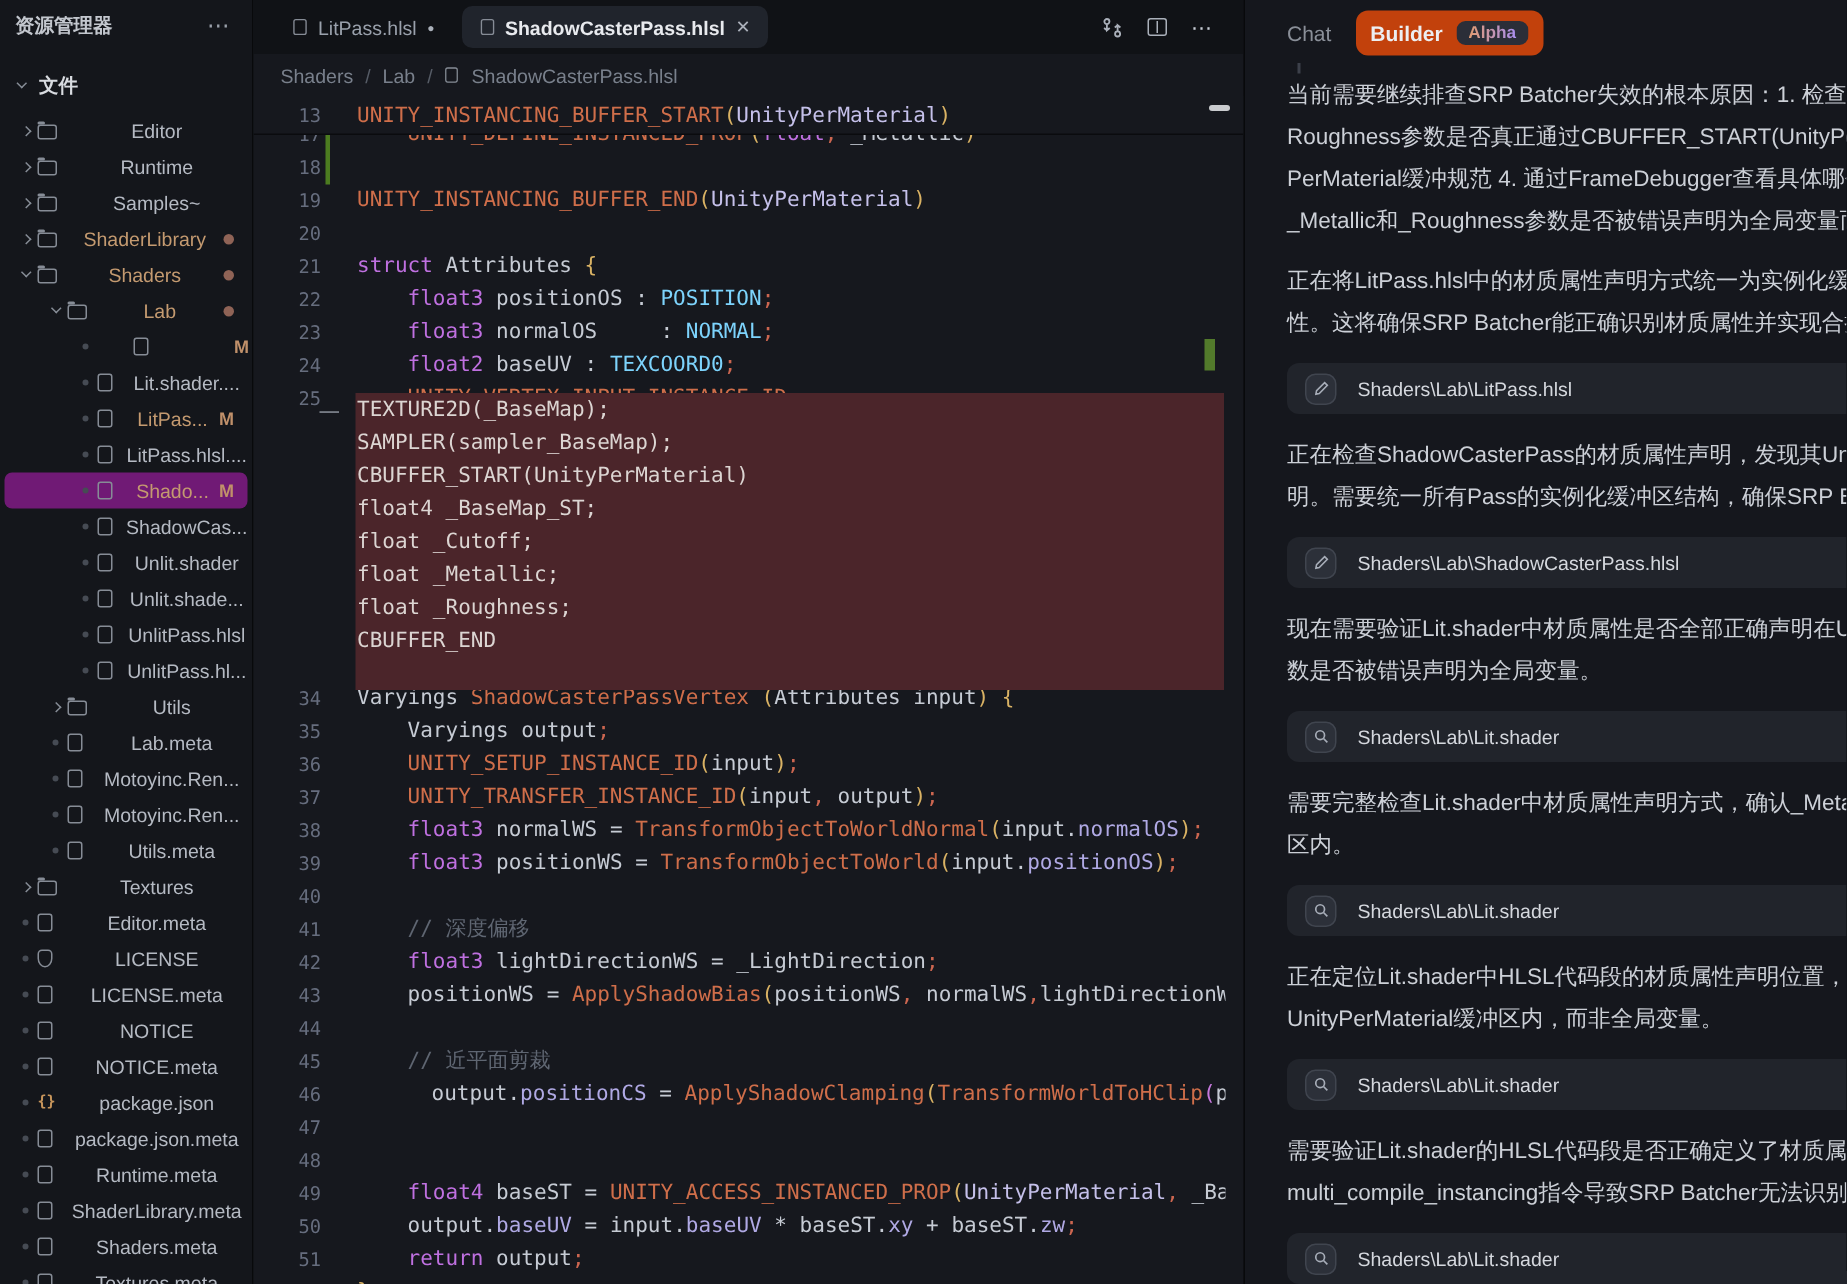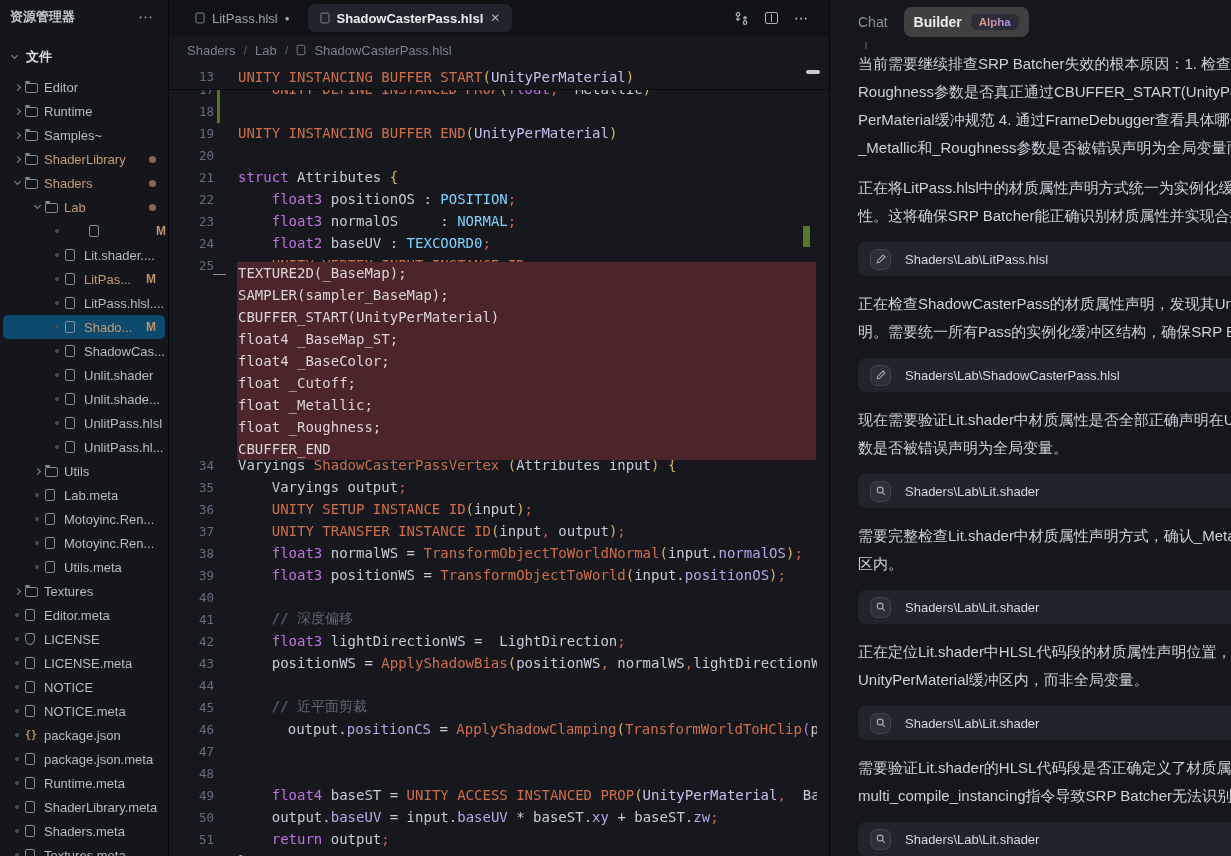--- a/index.html
+++ b/index.html
@@ -11,22 +11,22 @@
   #sidebar { flex:0 0 169px; background:#14161b; border-right:1px solid #08090b;
              position:relative; overflow:hidden; }
   .sb-head { height:34px; display:flex; align-items:center; justify-content:space-between;
              padding:0 14px 0 10px; }
   .sb-title { font-size:13px; font-weight:700; color:#c3c7ce; }
   .sb-more { color:#9aa0aa; font-size:15px; letter-spacing:1px; cursor:pointer; }
   .sb-section { height:26px; margin-top:10px; display:flex; align-items:center; gap:9px;
                 padding-left:12px; font-size:13px; font-weight:700; color:#d8dbe0; }
   #tree { position:absolute; top:75px; left:0; right:0; }
   .trow { height:24px; display:flex; align-items:center; margin:0 3px; border-radius:5px;
-          position:relative; cursor:pointer; }
-  .trow.sel { background:#0c4a6e; }
+          position:relative; cursor:pointer;text-align:center; }
+  .trow.sel { background:#701a75; }
   .tcell-chev { width:16px; display:flex; justify-content:center; flex:none; }
   .tcell-icon { width:19px; display:flex; justify-content:flex-start; flex:none; }
   .tlabel { font-size:13px; color:#b5bac3; white-space:nowrap; overflow:hidden; flex:1; }
   .tlabel.mod { color:#c49a70; }
   .tright { flex:none; margin-right:9px; display:flex; align-items:center; }
   .chev { width:5px; height:5px; border-right:1.5px solid #878d97; border-bottom:1.5px solid #878d97; display:inline-block; }
   .chev.r { transform:rotate(-45deg); }
   .chev.d { transform:rotate(45deg); margin-top:-3px; }
   .bullet { width:4px; height:4px; border-radius:50%; background:#464b54; display:inline-block; }
   .ico { display:inline-block; position:relative; flex:none; }
@@ -75,21 +75,21 @@
   .del-marker { position:absolute; left:44px; top:198px; height:22px; z-index:4; display:flex; align-items:center;
                 color:#9aa0ab; font-size:13px; }
   .ov-marker { position:absolute; left:634px; top:162px; width:7px; height:21px; background:#527a2b; z-index:6; }
   .scroll-thumb { position:absolute; left:637px; top:6px; width:14px; height:4px; background:#c9cbce;
                   border-radius:2px; z-index:7; }
 
   
   #chat { flex:1; background:#15171d; border-left:1px solid #08090b; position:relative; overflow:hidden; }
   .chat-head { height:44px; display:flex; align-items:center; padding-left:28px; gap:16px; }
   .chat-tab { font-size:14px; color:#8a8f98; cursor:pointer; }
-  .builder-pill { display:flex; align-items:center; gap:9px; background:#404040; border-radius:8px;
+  .builder-pill { display:flex; align-items:center; gap:9px; background:#c2410c; border-radius:8px;
                   height:30px; padding:0 10px; cursor:pointer; }
   .builder-label { font-size:14px; font-weight:700; color:#eceef1; }
   .alpha-badge { background:#2b2e38; border-radius:6px; padding:2px 8px; font-size:11.5px; font-weight:600;
                  background-clip:padding-box; }
   .alpha-badge span { background:linear-gradient(90deg,#e09b72,#a98ff0);
                       -webkit-background-clip:text; background-clip:text; color:transparent; }
   .scroll-tick { position:absolute; left:35px; top:42px; width:2px; height:7px; background:#3c404a; }
   #messages { position:absolute; top:50px; left:28px; width:560px; }
   .msg { font-size:15px; line-height:28px; color:#ccd0d7; white-space:pre-line; margin-bottom:12px; }
   .chip { height:34px; width:480px; background:#21242b; border-radius:8px; display:flex; align-items:center;
@@ -582,21 +582,20 @@
           <span class="ln">13</span>
           <span class="lt"><span class="c-fn">UNITY_INSTANCING_BUFFER_START</span><span class="c-p1">(</span><span class="c-va">UnityPerMaterial</span><span class="c-p1">)</span></span>
         </div>
       <div class="gut-change"></div>
       <div class="del-marker">—</div>
       <div id="del-block">
           <div class="dl">TEXTURE2D(_BaseMap);</div>
           <div class="dl">SAMPLER(sampler_BaseMap);</div>
           <div class="dl">CBUFFER_START(UnityPerMaterial)</div>
           <div class="dl">float4 _BaseMap_ST;</div>
-          <div class="dl">float4 _BaseColor;</div>
           <div class="dl">float _Cutoff;</div>
           <div class="dl">float _Metallic;</div>
           <div class="dl">float _Roughness;</div>
           <div class="dl">CBUFFER_END</div>
         </div>
       <div class="ov-marker"></div>
       <div class="scroll-thumb"></div>
     </div>
   </main>
 

